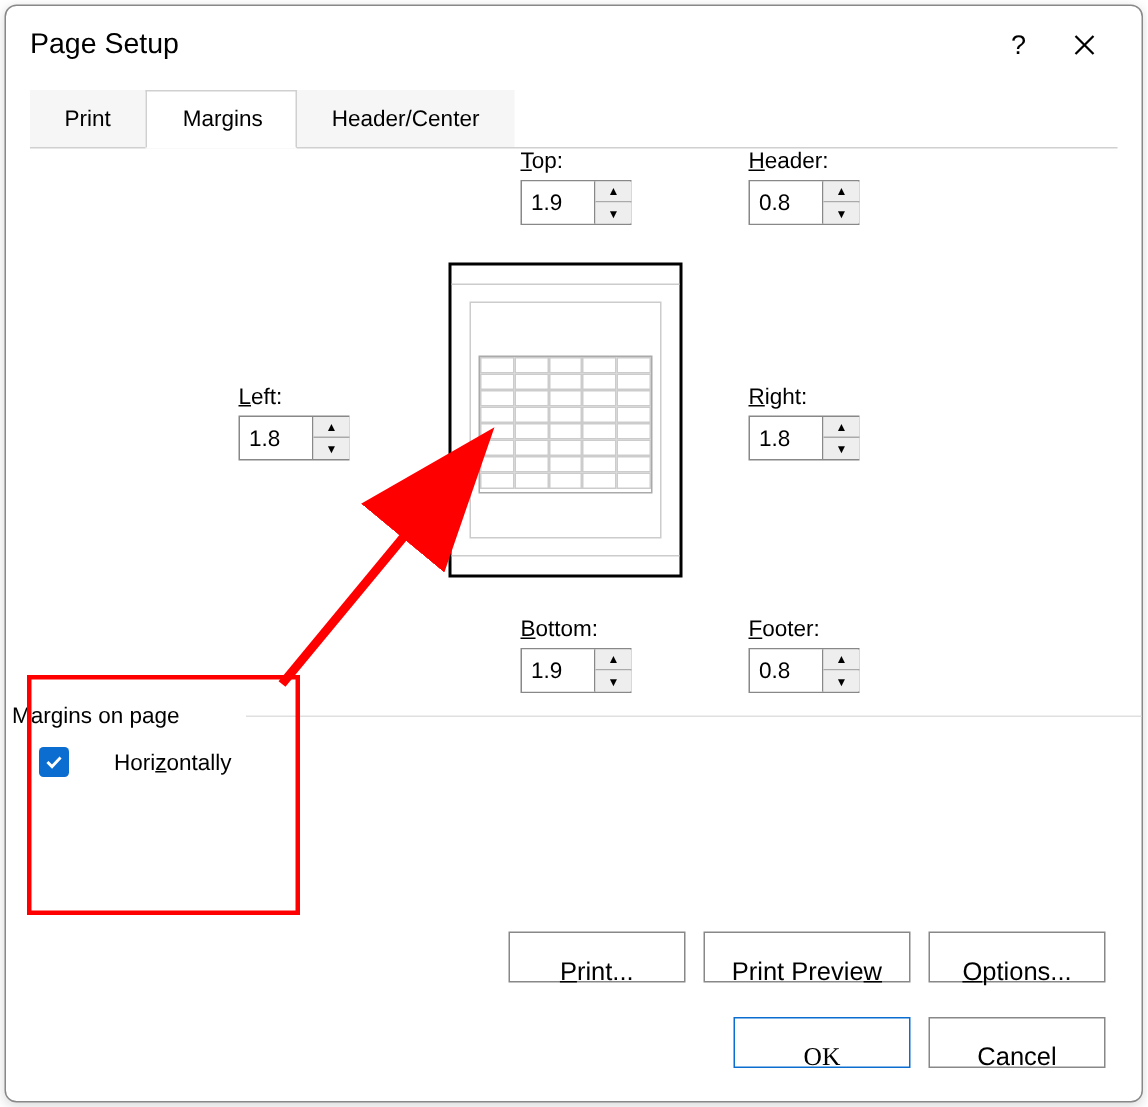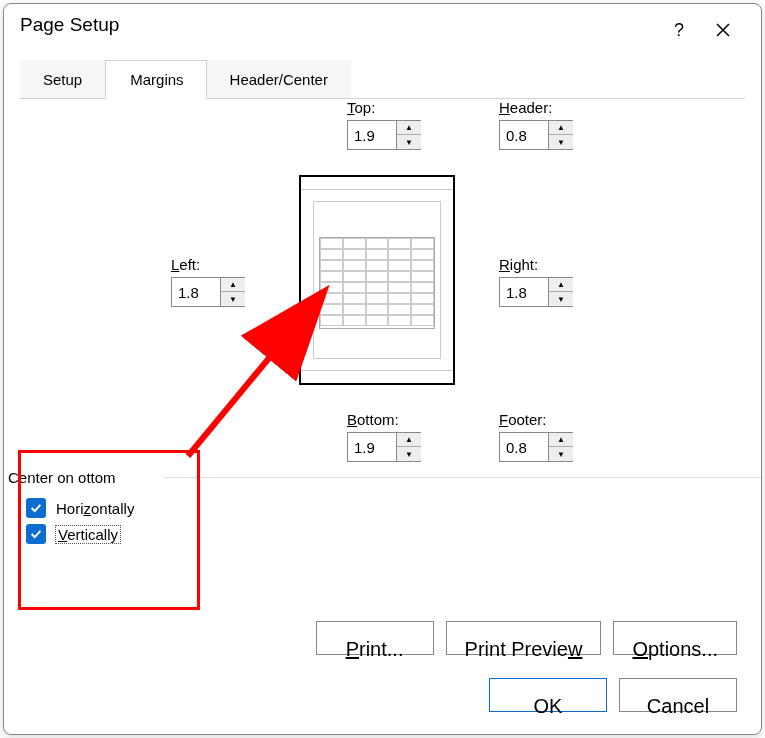--- a/index.html
+++ b/index.html
@@ -2,21 +2,21 @@
 <html><head>
   <meta charset="utf-8">
   <style>
     * { box-sizing: border-box; margin: 0; padding: 0; font-family: "Segoe UI", Tahoma, sans-serif; }
     body { width: 765px; height: 738px; background: #fff; }
     .dialog {
       width: 759px; height: 732px; margin: 3px; background: #fff;
       border: 1px solid #888; border-radius: 8px; position: relative;
       box-shadow: 0 2px 8px rgba(0,0,0,0.15);
     }
-    .titlebar { display: flex; align-items: flex-start; padding: 10px 16px; }
+    .titlebar { display: flex; align-items: center; padding: 10px 16px; }
     .titlebar h1 { font-size: 19px; font-weight: 400; flex: 1; }
     .tb-btn { width: 44px; height: 32px; display: flex; align-items: center; justify-content: center; cursor: pointer; font-size: 18px; }
     .tabs { display: flex; margin: 4px 16px 0 16px; border-bottom: 1px solid #d0d0d0; }
     .tab { padding: 10px 22px; font-size: 15px; cursor: pointer; background: #f6f6f6; border: 1px solid transparent; border-bottom: none; }
     .tab.active { background: #fff; border: 1px solid #d0d0d0; border-bottom: 1px solid #fff; margin-bottom: -1px; padding-left: 24px; }
     .content { position: relative; padding: 20px 24px; height: 560px; }
 
     .field { position: absolute; }
     .field label { display:block; font-size:15px; margin-bottom:4px; }
     .u { text-decoration: underline; }
@@ -30,51 +30,51 @@
     .preview { position:absolute; left:295px; top:76px; width:156px; height:210px; border:2px solid #000; background:#fff; }
     .preview .hdr-line, .preview .ftr-line { position:absolute; left:0; right:0; border-top:1px solid #ccc; }
     .preview .margin-box { position:absolute; border:1px solid #ccc; }
     .preview .grid { position:absolute; left:18px; top:60px; width:116px; height:92px; border:1px solid #aaa; }
     .grid-row { display:flex; height:11px; }
     .grid-cell { flex:1; border:1px solid #ccc; }
 
     .center-section { position:absolute; left:4px; top:370px; width:360px; }
     .center-section legend { font-size:15px; margin-bottom:12px; display:block; }
     .sep { position:absolute; left:160px; right:0; top:378px; border-top:1px solid #e0e0e0; }
-    .cb-row { display:flex; align-items:center; margin:6px 0 6px 18px; font-size:15px; }
+    .cb-row { display:flex; align-items:center; margin:6px 0 6px 18px; font-size:15px;gap:20px; }
     .cb { width:20px; height:20px; background:#0b6dd0; border-radius:3px; margin-right:10px; display:flex; align-items:center; justify-content:center; }
     .cb svg { width:14px; height:14px; }
     .dotted-focus { outline:1px dotted #555; padding:0 2px; }
 
     .btn-row { position:absolute; right:24px; display:flex; gap:12px; }
     .btn-row.row1 { top:522px; }
     .btn-row.row2 { bottom:22px; }
-    .btn { min-width:118px; height:34px; background:#fff; border:1px solid #888; font-size:20px; cursor:pointer; padding:16px 18px; }
-    .btn.primary { border:1.5px solid #0b6dd0; }
+    .btn { min-width:118px; height:34px; background:#fff; border:1px solid #888; font-size:17px; cursor:pointer; padding:16px 18px; }
+    .btn.primary { border:1.5px solid #0b6dd0;font-family:Liberation Serif, serif; }
 
     .annotation-box { position:absolute; border:3px solid #ff0000; pointer-events:none; }
     .annotation-arrow { position:absolute; pointer-events:none; }
   </style>
 </head>
 <body>
 
 <div class="dialog">
 
   <div class="titlebar">
     <h1>Page Setup</h1>
     <div class="tb-btn">?</div>
     <div class="tb-btn">
       <svg width="16" height="16" viewBox="0 0 16 16">
           <path d="M2 2 L14 14 M14 2 L2 14" stroke="#000" stroke-width="1.5"></path>
         </svg>
     </div>
   </div>
 
   <div class="tabs">
-    <div class="tab">Setup</div>
+    <div class="tab">Print</div>
     <div class="tab active">Margins</div>
     <div class="tab">Header/Center</div>
   </div>
 
   <div class="content">
 
     <div class="field" style="left:343px; top:0;">
       <label><span class="u">T</span><span>op:</span></label>
       <div class="spinner">
         <input value="1.9" style="">
@@ -89,21 +89,21 @@
       <label><span class="u">H</span>eader:</label>
       <div class="spinner">
         <input value="0.8" style="">
         <div class="spinbtns">
             <div>▲</div>
             <div>▼</div>
           </div>
       </div>
     </div>
 
-    <div class="field" style="left:155px; top:157px;margin-left:12px;">
+    <div class="field" style="left:155px; top:157px;">
       <label><span class="u">L</span>eft:</label>
       <div class="spinner">
         <input value="1.8" style="">
         <div class="spinbtns">
             <div>▲</div>
             <div>▼</div>
           </div>
       </div>
     </div>
 
@@ -200,36 +200,28 @@
             <div class="grid-cell"></div>
             <div class="grid-cell"></div>
           </div>
       </div>
       <div class="ftr-line" style="bottom:12px;"></div>
     </div>
 
     <div class="sep"></div>
 
     <div class="center-section">
-      <legend>Center on ottom</legend>
+      <legend>Margins on page</legend>
       <div class="cb-row">
         <div class="cb">
           <svg viewBox="0 0 16 16">
               <path d="M3 8 L6.5 11.5 L13 4.5" stroke="#fff" stroke-width="2.2" fill="none"></path>
             </svg>
         </div>
         <span>Hori<span class="u">z</span>ontally</span>
-      </div>
-      <div class="cb-row">
-        <div class="cb">
-          <svg viewBox="0 0 16 16">
-              <path d="M3 8 L6.5 11.5 L13 4.5" stroke="#fff" stroke-width="2.2" fill="none"></path>
-            </svg>
-        </div>
-        <span class="dotted-focus"><span class="u">V</span>ertically</span>
       </div>
     </div>
 
     <div class="btn-row row1">
       <button class="btn"><span class="u">P</span>rint...</button>
       <button class="btn">Print Previe<span class="u">w</span></button>
       <button class="btn"><span class="u">O</span>ptions...</button>
     </div>
   </div>
 

